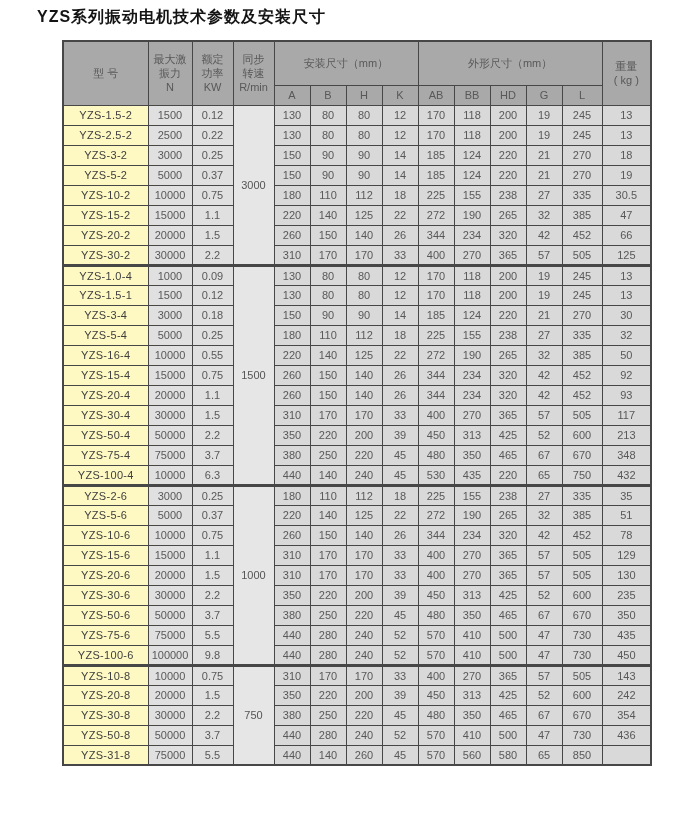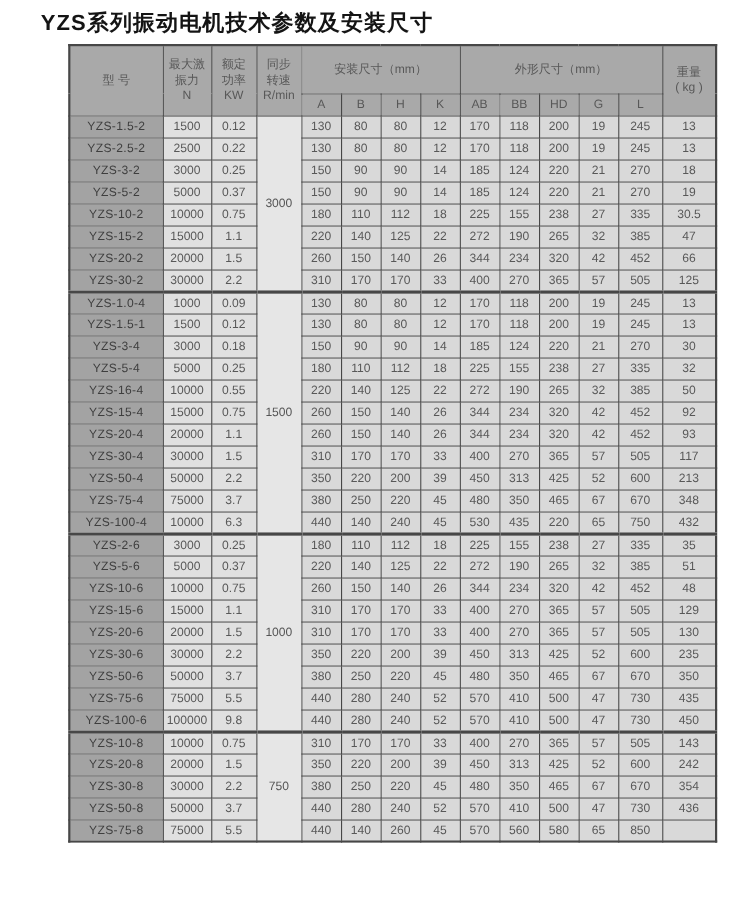--- a/index.html
+++ b/index.html
@@ -6,21 +6,21 @@
   html, body { background: #ffffff; }
   body {
     width: 680px; height: 830px;
     position: relative;
     font-family: "Liberation Sans", "DejaVu Sans", sans-serif;
     overflow: hidden;
   }
   .page-title {
     position: absolute;
     left: 37px; top: 7px;
-    font-size: 20px;
+    font-size: 16px;
     font-weight: bold;
     color: #141414;
     letter-spacing: 1px;
     white-space: nowrap;
   }
   table.spec {
     position: absolute;
     left: 62px; top: 40px;
     width: 588px;
     border-collapse: collapse;
@@ -40,21 +40,21 @@
   }
   thead th {
     background: #a9a9a9;
     color: #3c3c3c;
     white-space: pre-line;
     line-height: 1.3;
   }
   thead tr.group-hdr th { height: 44px; }
   thead tr.sub-hdr th { height: 20px; }
   tbody th.model {
-    background: #a3a3a3;
+    background: #fef9c3;
     color: #3e3e3e;
     letter-spacing: 0.3px;
   }
   tbody td { background: #d9d9d9; }
   tbody td.light { background: #e0e0e0; }
   tbody td.speed { background: #e6e6e6; color: #555555; }
   tbody.grp + tbody.grp tr:first-child th,
   tbody.grp + tbody.grp tr:first-child td {
     border-top: 3px solid #474747;
   }
@@ -439,21 +439,21 @@
         <td class="light">0.75</td>
         <td>260</td>
         <td>150</td>
         <td>140</td>
         <td>26</td>
         <td>344</td>
         <td>234</td>
         <td>320</td>
         <td>42</td>
         <td>452</td>
-        <td>48</td>
+        <td>78</td>
       </tr>
       <tr>
         <th class="model">YZS-15-6</th>
         <td class="light">15000</td>
         <td class="light">1.1</td>
         <td>310</td>
         <td>170</td>
         <td>170</td>
         <td>33</td>
         <td>400</td>
@@ -595,21 +595,21 @@
         <td>240</td>
         <td>52</td>
         <td>570</td>
         <td>410</td>
         <td>500</td>
         <td>47</td>
         <td>730</td>
         <td>436</td>
       </tr>
       <tr>
-        <th class="model">YZS-75-8</th>
+        <th class="model">YZS-31-8</th>
         <td class="light">75000</td>
         <td class="light">5.5</td>
         <td>440</td>
         <td>140</td>
         <td>260</td>
         <td>45</td>
         <td>570</td>
         <td>560</td>
         <td>580</td>
         <td>65</td>

